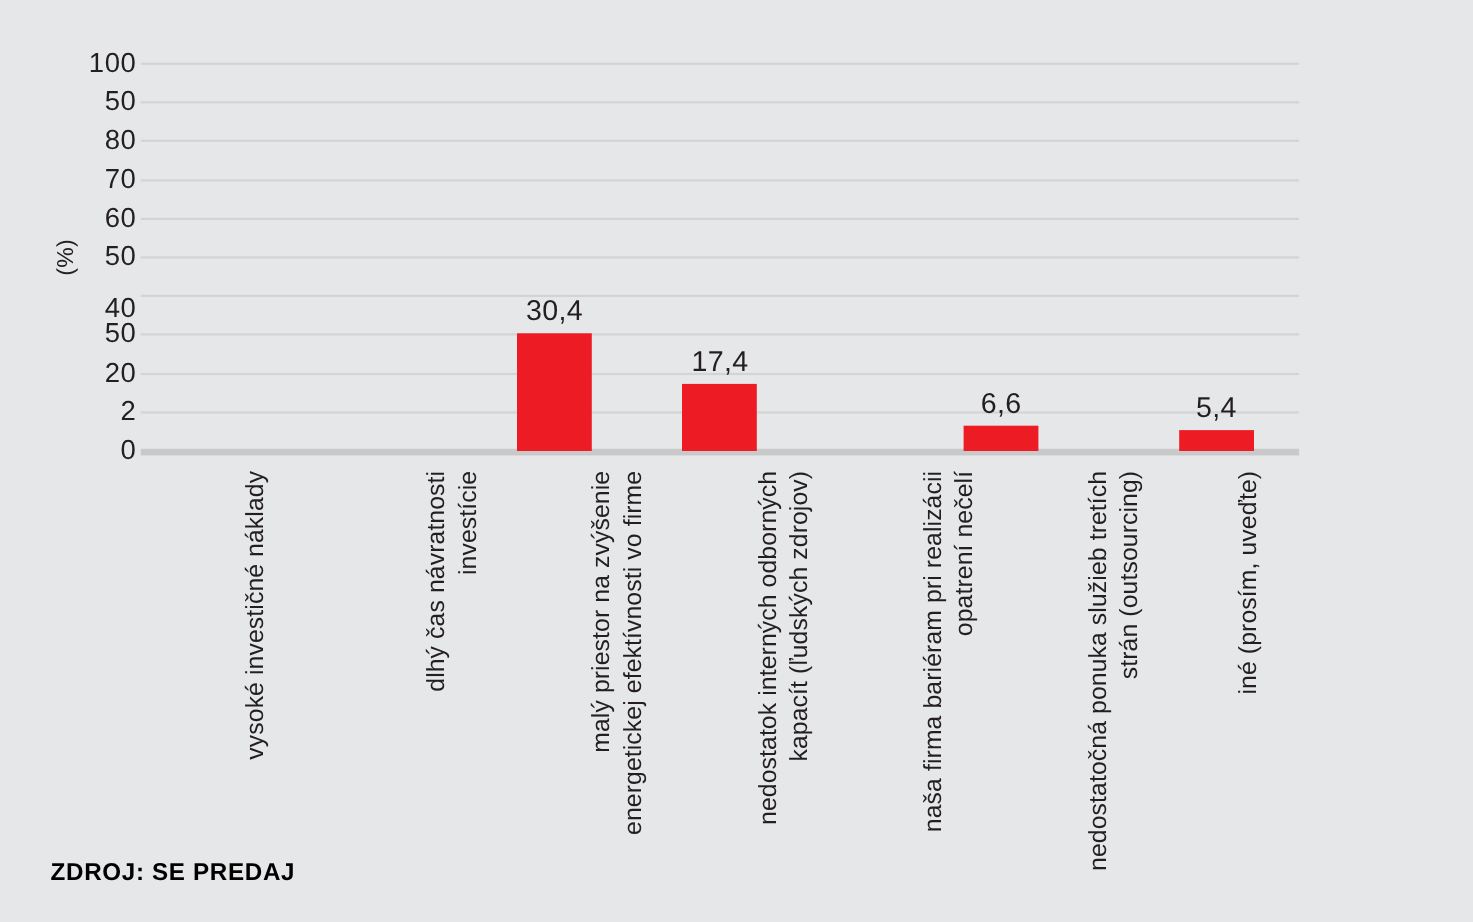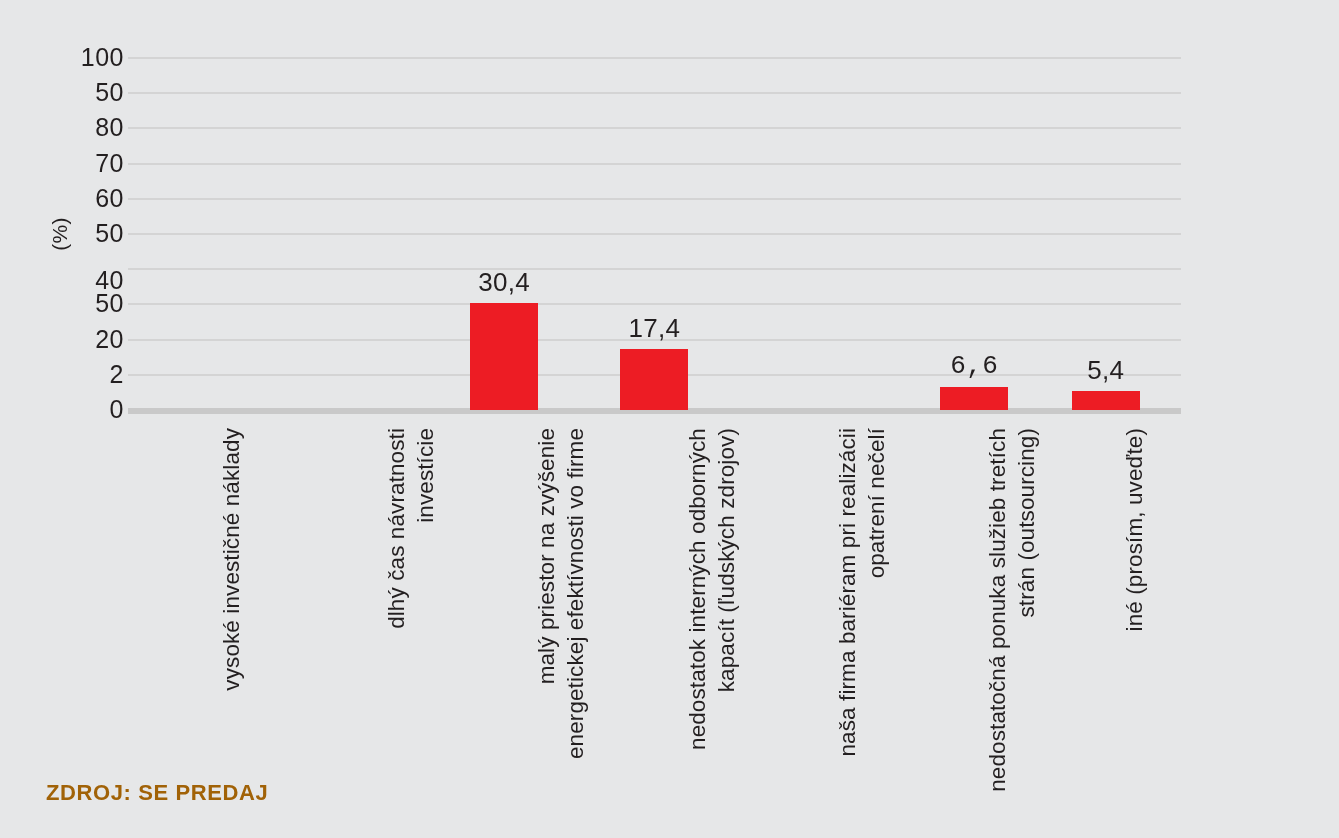--- a/index.html
+++ b/index.html
@@ -137,21 +137,21 @@
   }
 
   
   #source {
     position: absolute;
     left: 46px;
     top: 780px;
     font-size: 22px;
     font-weight: bold;
     letter-spacing: .6px;
-    color: #a16207;
+    color: #000000;
   }
 </style>
 </head>
 <body>
 
 <div id="chart-root">
 
   <div id="y-axis-title">(%)</div>
 
   <div id="y-ticks">
@@ -186,21 +186,21 @@
 
   <div id="bars">
       <div class="bar-slot" style="left: 300.857px; width: 150.429px;">
         <div class="bar" title="malý priestor na zvýšenie energetickej efektívnosti vo firme: 30,4" style="height: 107.008px; background: rgb(237, 28, 36);"></div>
         <div class="bar-value" style="bottom: 115.008px; text-align: center;">30,4</div>
       </div>
       <div class="bar-slot" style="left: 451.286px; width: 150.429px;">
         <div class="bar" title="nedostatok interných odborných kapacít (ľudských zdrojov): 17,4" style="height: 61.248px; background: rgb(237, 28, 36);"></div>
         <div class="bar-value" style="bottom: 69.248px; text-align: right;">17,4</div>
       </div>
-      <div class="bar-slot" style="left: 771px; width: 150.429px; font-family: Liberation Mono, monospace;">
+      <div class="bar-slot" style="left: 707px; width: 150.429px;">
         <div class="bar" title="nedostatočná ponuka služieb tretích strán (outsourcing): 6,6" style="height: 23.232px; background: rgb(237, 28, 36);"></div>
         <div class="bar-value" style="bottom: 31.232px;">6,6</div>
       </div>
       <div class="bar-slot" style="left: 902.571px; width: 150.429px;">
         <div class="bar" title="iné (prosím, uveďte): 5,4" style="height: 19.008px; background: rgb(237, 28, 36);"></div>
         <div class="bar-value" style="bottom: 27.008px; margin-top: 18px;">5,4</div>
       </div>
     </div>
 
   <div id="cat-labels">

